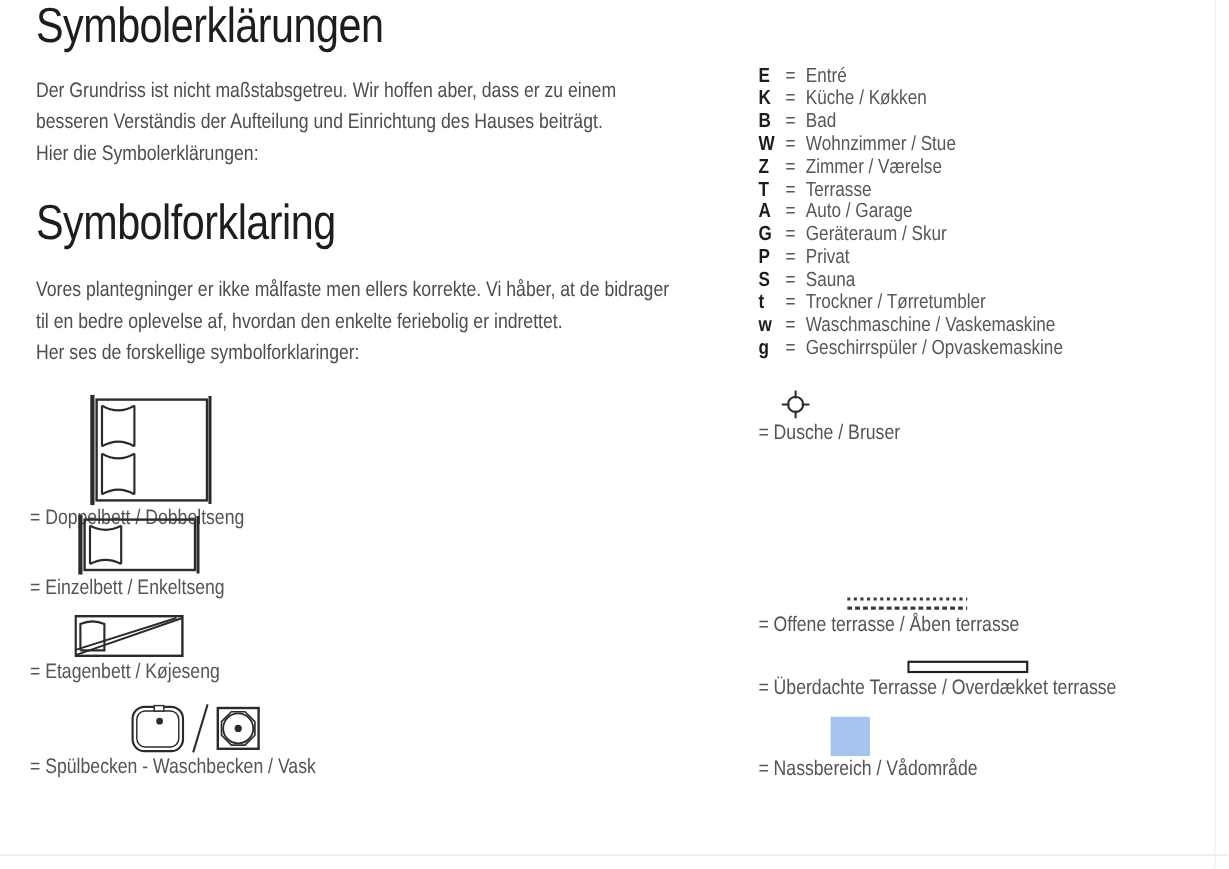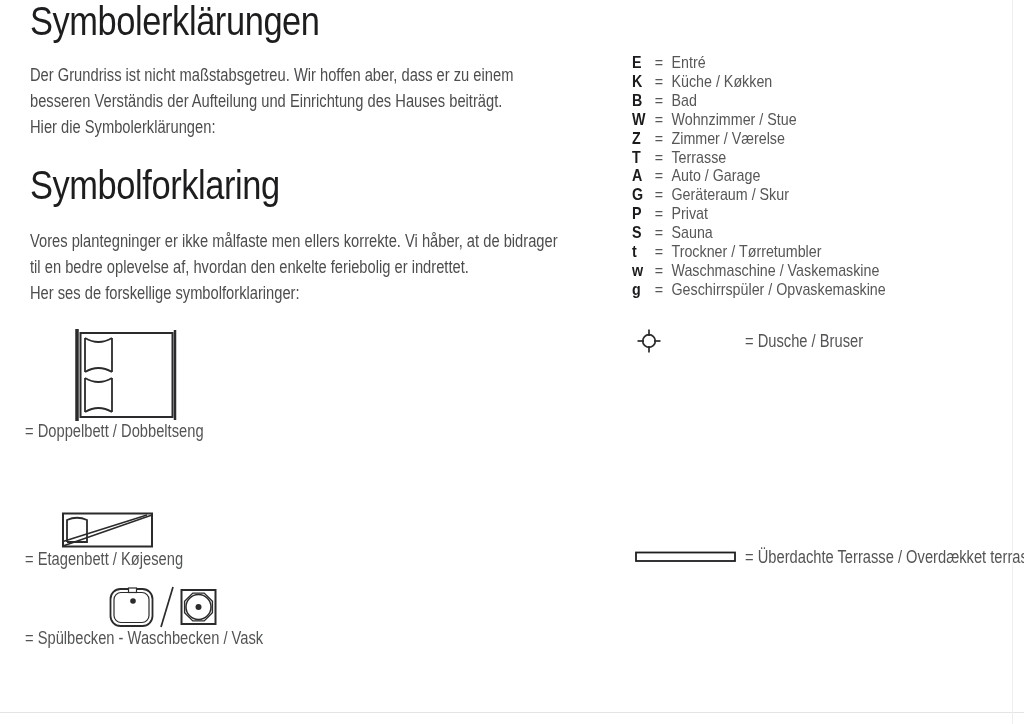--- a/index.html
+++ b/index.html
@@ -10,21 +10,21 @@
          transform:scaleX(0.84);transform-origin:0 0;}
   .para{position:absolute;left:30px;font-size:17.5px;line-height:26px;color:#4c4d4f;
         white-space:nowrap;transform:scaleX(0.84);transform-origin:0 0;}
   .abbr-list{position:absolute;left:632px;top:54px;transform:scaleX(0.84);transform-origin:0 0;}
   .abbr-row{display:flex;align-items:center;height:18.85px;font-size:17px;white-space:nowrap;}
   .abbr-letter{width:27px;font-weight:700;color:#1b1b1d;}
   .abbr-eq{width:20px;color:#565759;}
   .abbr-text{color:#565759;}
   .legend-row{position:absolute;display:flex;align-items:center;}
   .legend-row.left{left:25px;flex-direction:column;}
-  .legend-row.right{left:632px;}
+  .legend-row.right{left:632px;flex-direction:column;}
   .licon{flex:0 0 auto;display:flex;align-items:center;}
   .left .licon{width:115px;}
   .right .licon{width:113px;}
   .llabel{display:inline-block;font-size:17.5px;color:#535456;white-space:nowrap;
           transform:scaleX(0.84);transform-origin:0 50%;}
   svg{display:block;}
   .edge-bottom{position:absolute;left:0;top:712px;width:1024px;height:1px;background:#e4e4e6;}
   .edge-right{position:absolute;left:1012px;top:0;width:1px;height:724px;background:#eeeeef;}
 </style>
 </head>
@@ -122,20 +122,31 @@
         <line x1="3" y1="0" x2="3" y2="92" stroke-width="3.5"></line>
         <rect x="6.5" y="4" width="92" height="84" stroke-width="2"></rect>
         <line x1="101" y1="1" x2="101" y2="91" stroke-width="2.5"></line>
         <path stroke-width="1.8" d="M11,9 L11,43 M38,9 L38,43 M11,9 Q24.5,17 38,9 M11,43 Q24.5,35 38,43"></path>
         <path stroke-width="1.8" d="M11,49 L11,83 M38,49 L38,83 M11,49 Q24.5,57 38,49 M11,83 Q24.5,75 38,83"></path>
       </svg>
     </span>
     <span class="llabel">= Doppelbett / Dobbeltseng</span>
   </div>
 
+  <div class="legend-row left" style="top:429px;height:50px">
+    <span class="licon">
+      <svg width="104" height="50" viewBox="0 0 104 50" fill="none" stroke="#2b2b2d">
+        <line x1="3" y1="0" x2="3" y2="50" stroke-width="3.5"></line>
+        <rect x="6.5" y="4" width="92" height="42" stroke-width="2"></rect>
+        <line x1="101" y1="1" x2="101" y2="49" stroke-width="2.5"></line>
+        <path stroke-width="1.8" d="M11,9 L11,41 M37,9 L37,41 M11,9 Q24,16 37,9 M11,41 Q24,34 37,41"></path>
+      </svg>
+    </span>
+    <span class="llabel">= Einzelbett / Enkeltseng</span>
+  </div>
 
   <div class="legend-row left" style="top:511px;height:38px">
     <span class="licon">
       <svg width="92" height="38" viewBox="0 0 92 38" fill="none" stroke="#2b2b2d">
         <rect x="1" y="2.5" width="89" height="33" stroke-width="2"></rect>
         <line x1="1" y1="35" x2="90" y2="4" stroke-width="1.6"></line>
         <line x1="1" y1="30.5" x2="85" y2="4" stroke-width="1.6"></line>
         <path stroke-width="1.8" d="M5,31 V9 Q15,4.5 25,9 V31 H5"></path>
       </svg>
     </span>
@@ -172,27 +183,44 @@
         <line x1="13" y1="18" x2="13" y2="24.5" stroke-width="1.7"></line>
         <line x1="1.5" y1="13" x2="8" y2="13" stroke-width="1.7"></line>
         <line x1="18" y1="13" x2="24.5" y2="13" stroke-width="1.7"></line>
       </svg>
     </span>
     <span class="llabel">= Dusche / Bruser</span>
   </div>
 
 
 
+  <div class="legend-row right" style="top:497px;height:14px">
+    <span class="licon">
+      <svg width="101" height="13" viewBox="0 0 101 13" fill="none" stroke="#3a3a3c" style="margin-left:1px">
+        <line x1="0" y1="2.2" x2="100" y2="2.2" stroke-width="2.6" stroke-dasharray="2.6 2.9"></line>
+        <line x1="0" y1="9.8" x2="100" y2="9.8" stroke-width="2.6" stroke-dasharray="4 2.6"></line>
+      </svg>
+    </span>
+    <span class="llabel">= Offene terrasse / Åben terrasse</span>
+  </div>
 
   <div class="legend-row right" style="top:550px;height:14px">
     <span class="licon">
       <svg width="102" height="12" viewBox="0 0 102 12" fill="none" stroke="#1f1f21" style="margin-left:3px">
         <rect x="1" y="1.5" width="99" height="8.5" stroke-width="1.8"></rect>
       </svg>
     </span>
     <span class="llabel">= Überdachte Terrasse / Overdækket terrasse</span>
   </div>
 
+  <div class="legend-row right" style="top:597px;height:33px">
+    <span class="licon">
+      <svg width="33" height="33" viewBox="0 0 33 33" style="margin-left:8px">
+        <rect x="0" y="0" width="33" height="33" fill="#a6c5ee"></rect>
+      </svg>
+    </span>
+    <span class="llabel">= Nassbereich / Vådområde</span>
+  </div>
 
 
   <div class="edge-bottom"></div>
   <div class="edge-right"></div>
 </div>
 
 </body></html>

